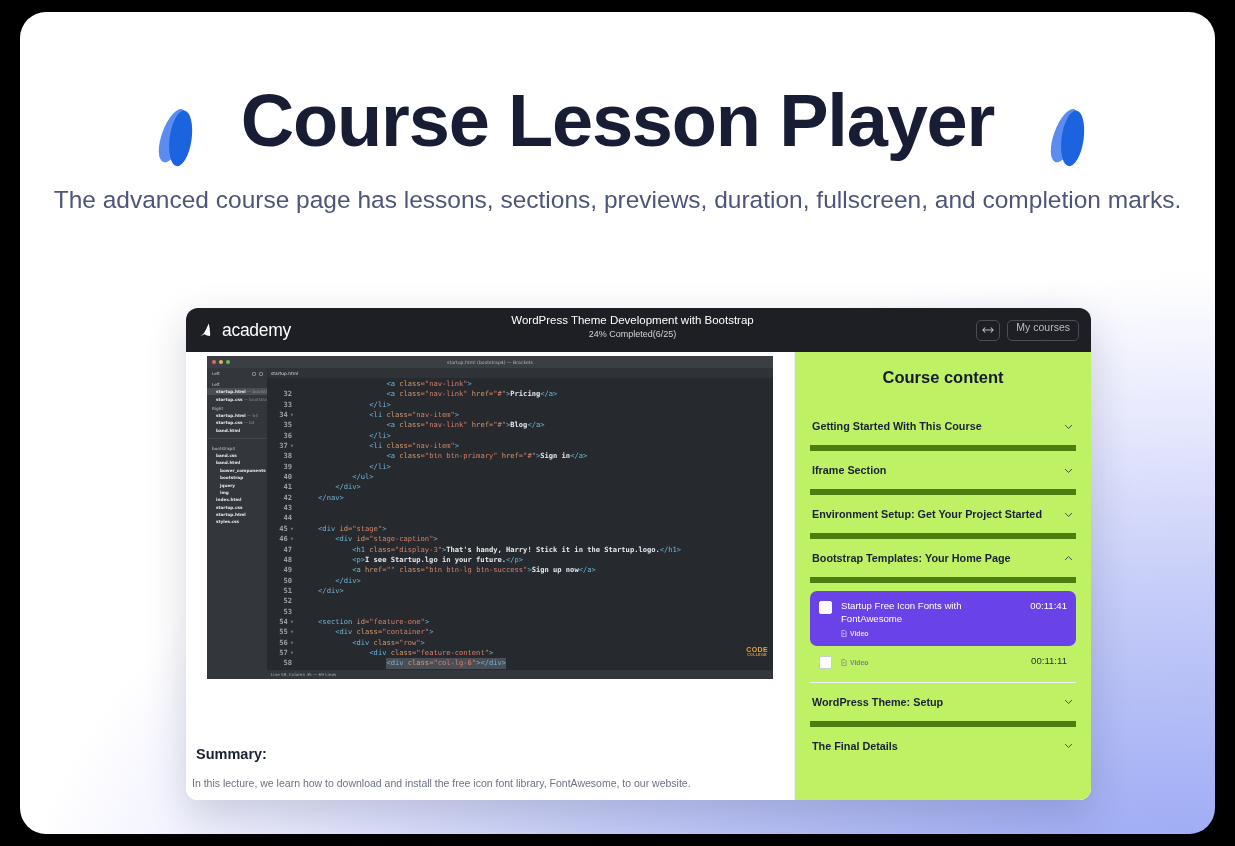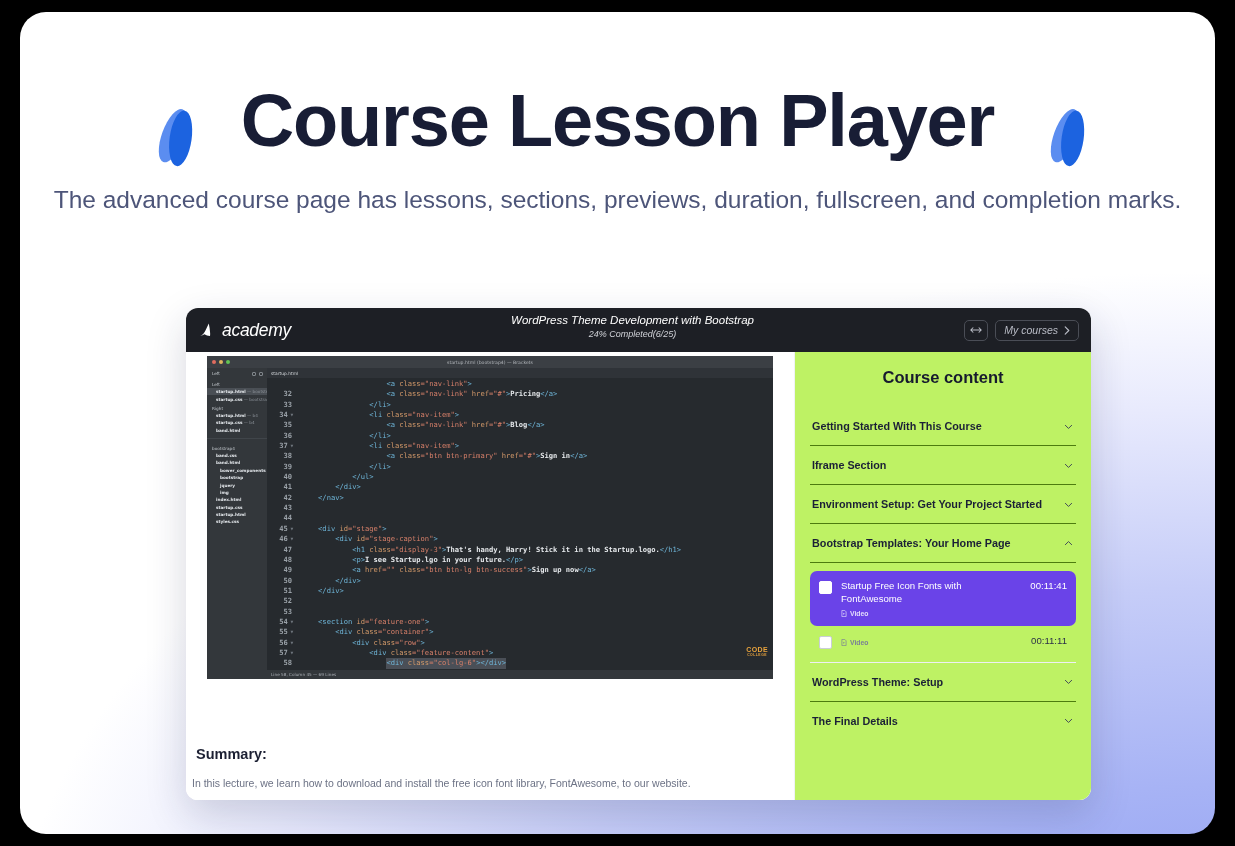--- a/index.html
+++ b/index.html
@@ -62,41 +62,41 @@
     overflow: hidden;
     box-shadow: 0 14px 40px rgba(30,34,70,.18);
     background: #fff;
   }
   .app-header {
     height: 44px;
     background: #1d1f25;
     display: flex; align-items: center;
     padding: 0 12px;
     position: relative;
-    font-style: italic;
   }
   .brand { display: flex; align-items: center; gap: 5px; }
   .brand-mark { width: 19px; height: 19px; }
   .brand-text { color: #fff; font-size: 17.5px; letter-spacing: -.3px; }
 
   .app-title-wrap {
     position: absolute; left: 0; right: 12px; top: 6px;
     text-align: center; pointer-events: none;
   }
   .app-title { color: #ffffff; font-size: 11.5px; font-weight: 400; }
   .app-progress { color: #d0d2d8; font-size: 9px; margin-top: 3px; }
 
   .header-right {
     margin-left: auto; display: flex; align-items: center; gap: 7px;
   }
   .hbtn {
     border: 1px solid #4a4d56; border-radius: 5px;
     color: #b9bcc6; background: transparent;
     height: 21px; display: flex; align-items: center; justify-content: center;
     font-size: 10.5px;
+    flex-direction: column;
   }
   .hbtn-icon { width: 24px; }
   .hbtn-courses { padding: 0 8px; gap: 6px; }
 
   .app-body { display: flex; height: 448px; background: #fff; }
 
   
   .left-pane { width: 608px; position: relative; background: #fff; }
 
   .video {
@@ -190,21 +190,21 @@
     border-left: 1px solid #f0f1f5;
     padding: 16px 15px 0 15px;
     position: relative;
   }
   .cc-title {
     text-align: center; font-size: 16.5px; font-weight: 700;
     color: #161a2e; margin-bottom: 20px;
   }
   .section {
     display: flex; align-items: center; justify-content: space-between;
-    padding: 13px 2px; border-bottom: 1px solid #4d7c0f;
+    padding: 13px 2px; border-bottom: 6px solid #4d7c0f;
     cursor: pointer;
   }
   .section:last-of-type { border-bottom: none; }
   .section-title { font-size: 10.8px; font-weight: 700; color: #1b2036; }
   .chev { width: 11px; height: 11px; flex: none; }
 
   .lesson-list { padding: 8px 0 4px; border-bottom: 1px solid #eef0f4; }
   .lesson {
     display: flex; align-items: flex-start; gap: 9px;
     padding: 9px 9px; border-radius: 7px;

